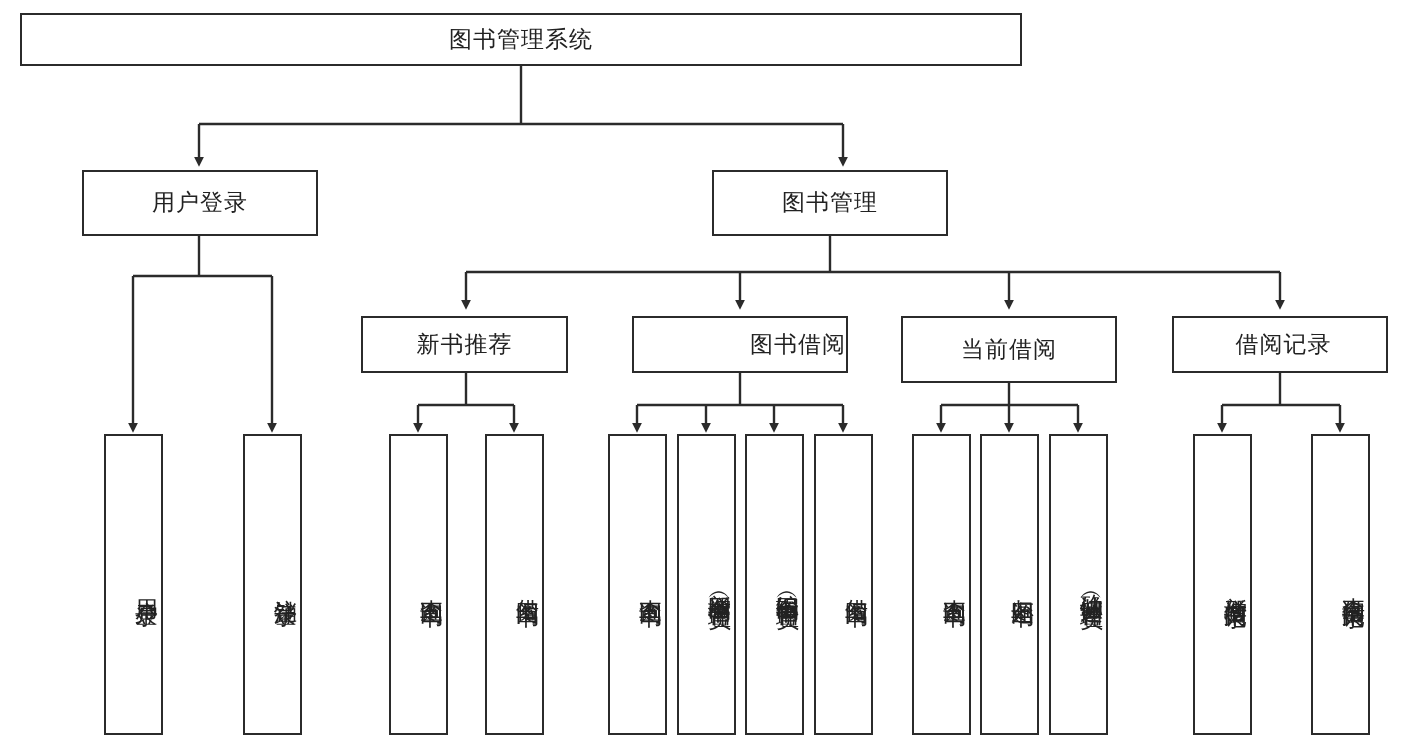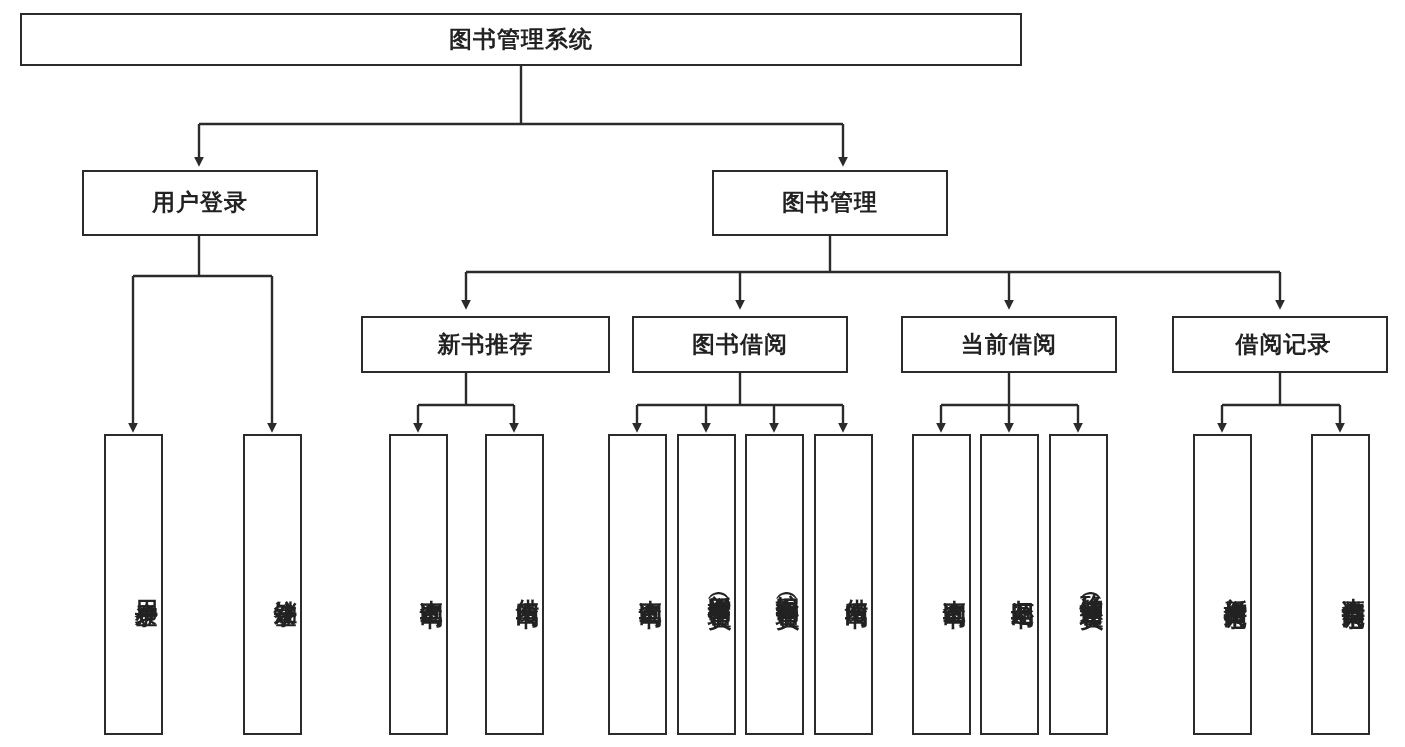--- a/index.html
+++ b/index.html
@@ -23,21 +23,20 @@
   }
   .node{
     position:absolute;
     box-sizing:border-box;
     background:#ffffff;
     border:2px solid #2b2b2b;
     display:flex;
     align-items:center;
     justify-content:center;
     color:#222222;
-    font-weight:bold;
   }
   .node.horiz{
     font-size:23px;
     letter-spacing:1px;
     line-height:1.1;
   }
   .node.vert{
     writing-mode:vertical-rl;
     text-orientation:upright;
     font-size:23px;
@@ -124,27 +123,27 @@
     <span class="txt">图书管理系统</span>
   </div>
 
   <div class="node horiz" style="left:82px;top:170px;width:236px;height:66px;">
     <span class="txt">用户登录</span>
   </div>
   <div class="node horiz" style="left:712px;top:170px;width:236px;height:66px;">
     <span class="txt">图书管理</span>
   </div>
 
-  <div class="node horiz" style="left:361px;top:316px;width:249px;height:57px;">
+  <div class="node horiz" style="left:361px;top:316px;width:207px;height:57px;">
     <span class="txt">新书推荐</span>
   </div>
-  <div class="node horiz" style="left:632px;top:316px;width:216px;height:57px;">
+  <div class="node horiz" style="left:632px;top:316px;width:216px;height:57px;justify-content:flex-end;">
     <span class="txt">图书借阅</span>
   </div>
-  <div class="node horiz" style="left:901px;top:316px;width:216px;height:57px;">
+  <div class="node horiz" style="left:901px;top:316px;width:216px;height:67px;">
     <span class="txt">当前借阅</span>
   </div>
   <div class="node horiz" style="left:1172px;top:316px;width:216px;height:57px;padding-left:7px;">
     <span class="txt">借阅记录</span>
   </div>
 
   <div class="node vert" style="left:104px;top:434px;width:59px;height:301px;">
     <span class="txt">用户登录</span>
   </div>
   <div class="node vert" style="left:243px;top:434px;width:59px;height:301px;">

